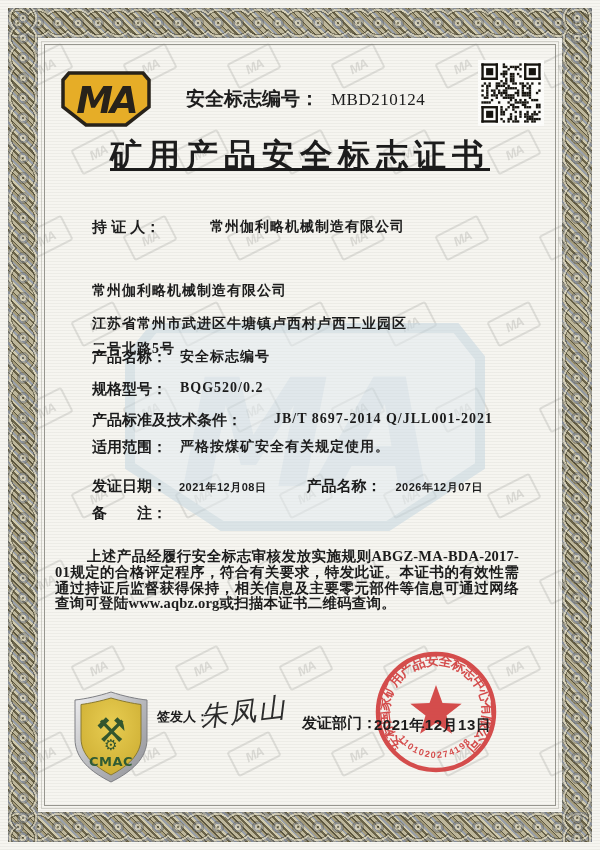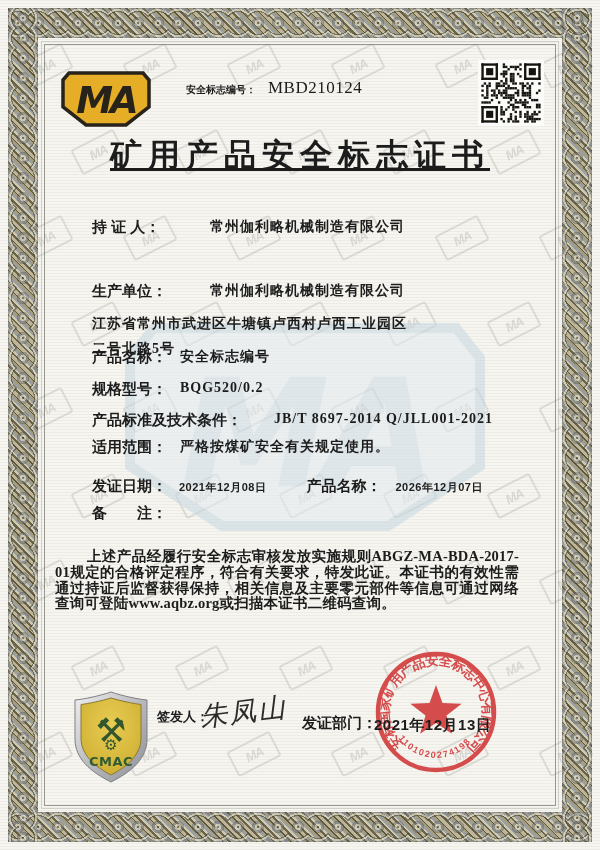--- a/index.html
+++ b/index.html
@@ -49,21 +49,21 @@
     border-radius:3px; transform:rotate(-27deg);
     display:flex; align-items:center; justify-content:center;
     font-style:italic; font-weight:bold; font-size:13px; color:rgba(125,125,118,.22);
     letter-spacing:-1px;
   }
   .big-wm{position:absolute; left:120px; top:318px; z-index:1; opacity:.55; pointer-events:none;}
 
   
   .ma-logo{position:absolute; left:60px; top:70px; z-index:3;}
   .serial{position:absolute; left:186px; top:78px; z-index:3; display:flex; align-items:baseline;}
-  .serial-label{font-weight:700; font-size:10px;}
+  .serial-label{font-weight:700; font-size:19px;margin-top:8px;}
   .serial-value{font-family:"Liberation Serif", serif; font-size:17px; margin-left:12px; letter-spacing:.5px;}
   .qr{position:absolute; left:478px; top:60px; z-index:3; background:#fbfbf9; padding:1px;}
   .title{
     position:absolute; left:0; right:0; top:134px; z-index:3; text-align:center;
     font-family:"Liberation Serif", serif; font-weight:900; font-size:32px; letter-spacing:6px;text-decoration:underline;
   }
 
   
   .row{position:absolute; left:92px; z-index:3; display:flex; align-items:flex-start;}
   .row .lab{font-weight:700; font-size:15px; white-space:nowrap; flex:none;}
@@ -385,21 +385,20 @@
       <rect x="22" y="24" width="1" height="1"></rect>
     </svg>
 
   <div class="title">矿用产品安全标志证书</div>
 
   <div class="row" style="top:218px">
     <span class="lab w118">持 证 人：</span>
     <span class="val">常州伽利略机械制造有限公司</span>
   </div>
   <div class="row" style="top:282px">
-    <span class="lab w118">生产单位：</span>
     <span class="val">常州伽利略机械制造有限公司</span>
   </div>
   <div class="row" style="top:311px">
     <span class="val val-wrap">江苏省常州市武进区牛塘镇卢西村卢西工业园区二号北路5号</span>
   </div>
   <div class="row" style="top:348px">
     <span class="lab w88">产品名称：</span>
     <span class="val">安全标志编号</span>
   </div>
   <div class="row" style="top:380px">

